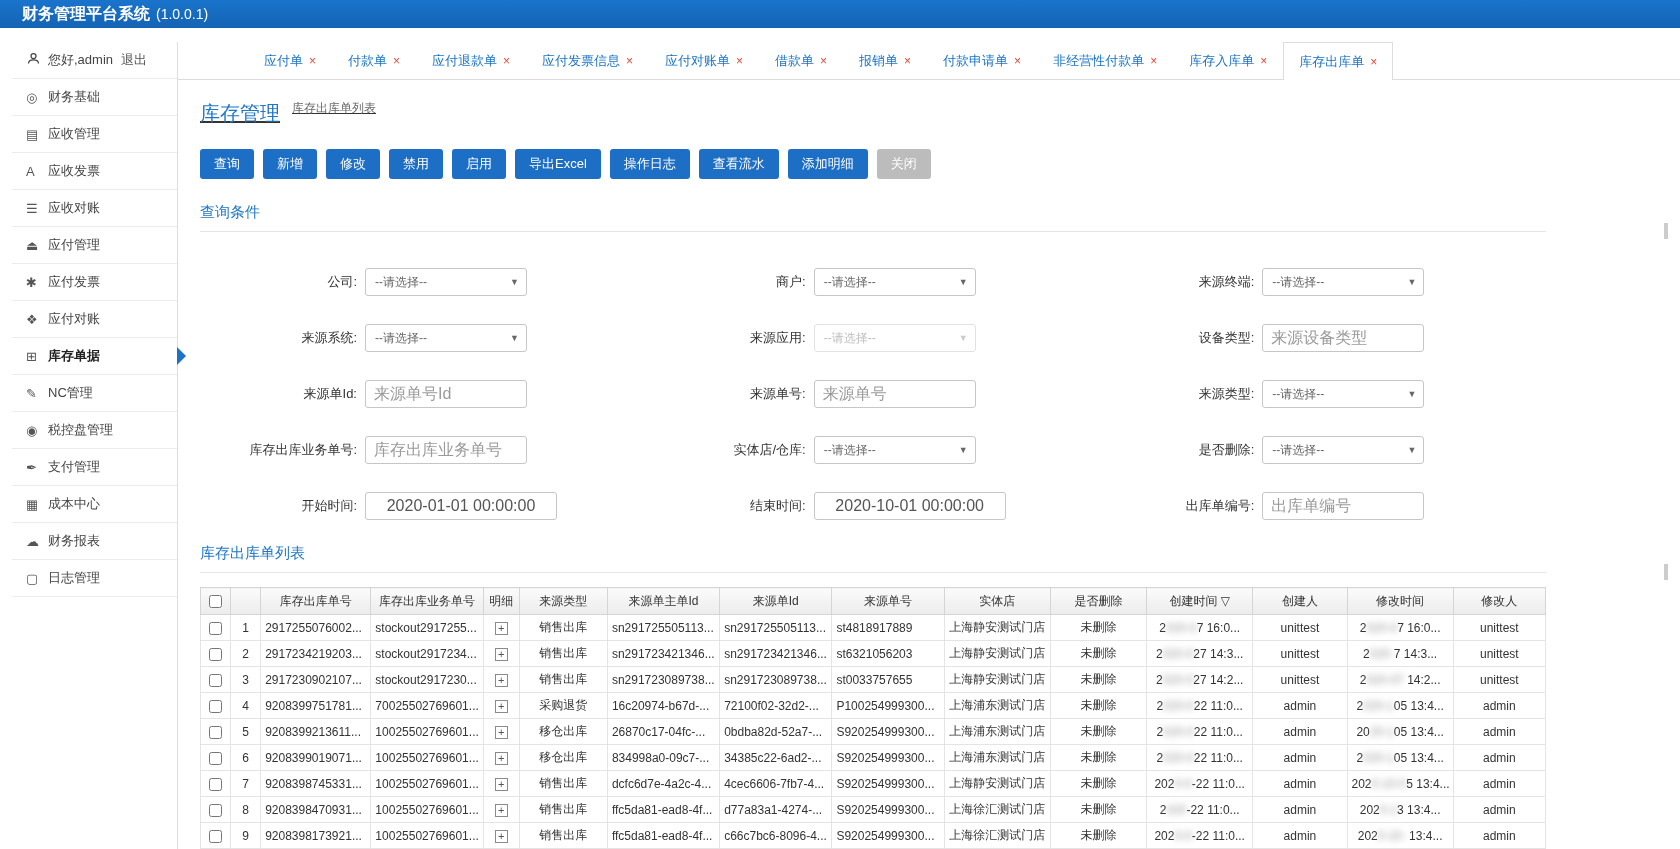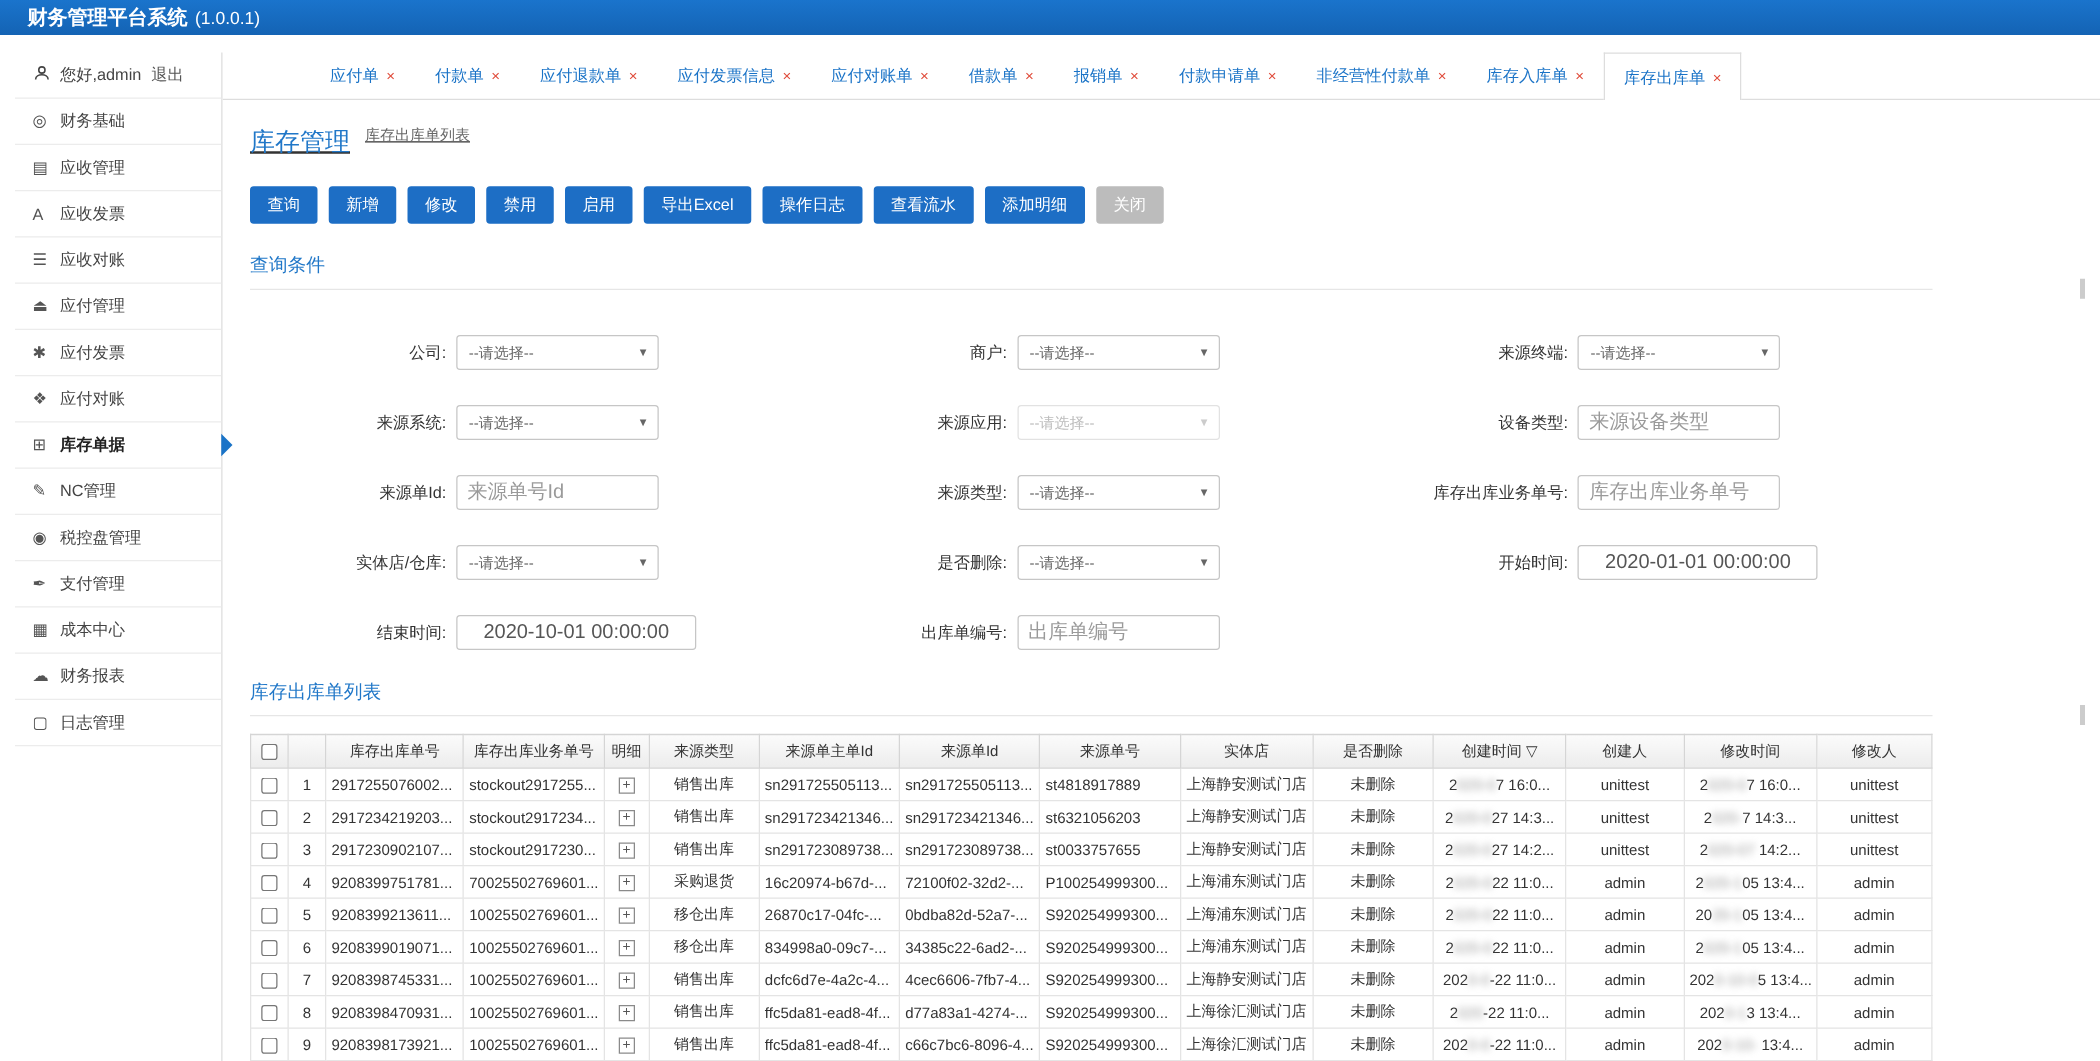--- a/index.html
+++ b/index.html
@@ -255,20 +255,24 @@
           <span class="caret">▼</span>
         </div>
       </div>
       <div class="f-cell">
         <span class="f-label">设备类型:</span>
         <input class="inp" placeholder="来源设备类型" style="">
       </div>
       <div class="f-cell">
         <span class="f-label">来源单Id:</span>
         <input class="inp" placeholder="来源单号Id" style="">
+      </div>
+      <div class="f-cell">
+        <span class="f-label">来源单号:</span>
+        <input class="inp" placeholder="来源单号" style="">
       </div>
       <div class="f-cell">
         <span class="f-label">来源类型:</span>
         <div class="sel">
           <span class="sel-val">--请选择--</span>
           <span class="caret">▼</span>
         </div>
       </div>
       <div class="f-cell">
         <span class="f-label">库存出库业务单号:</span>

